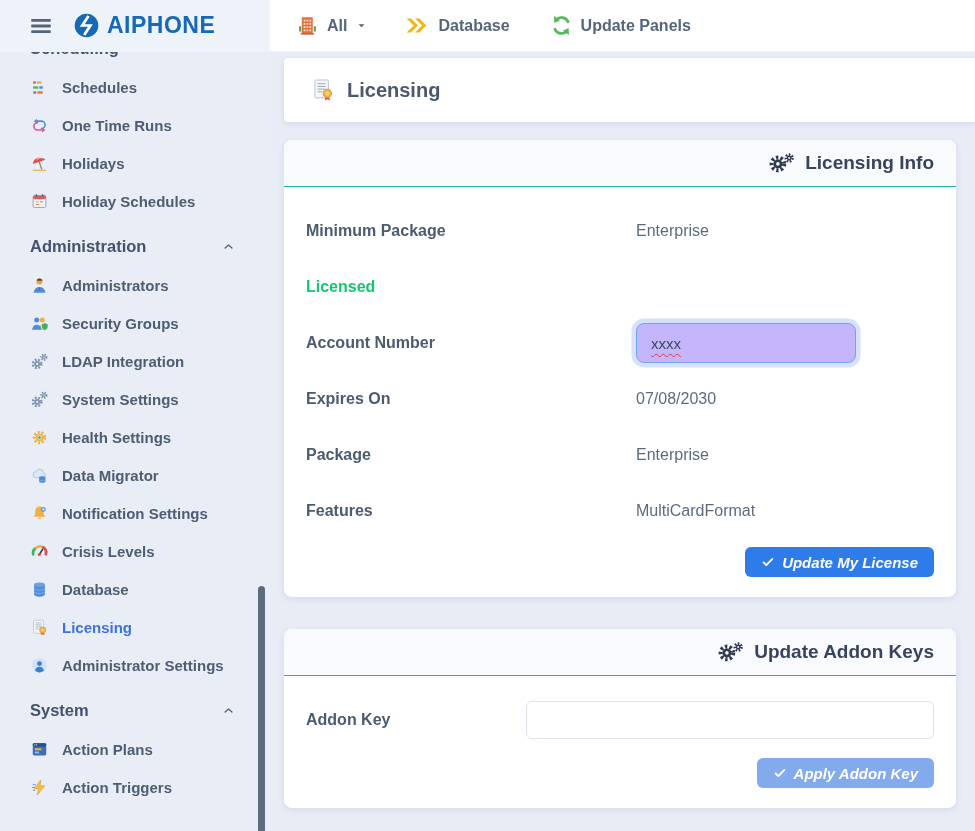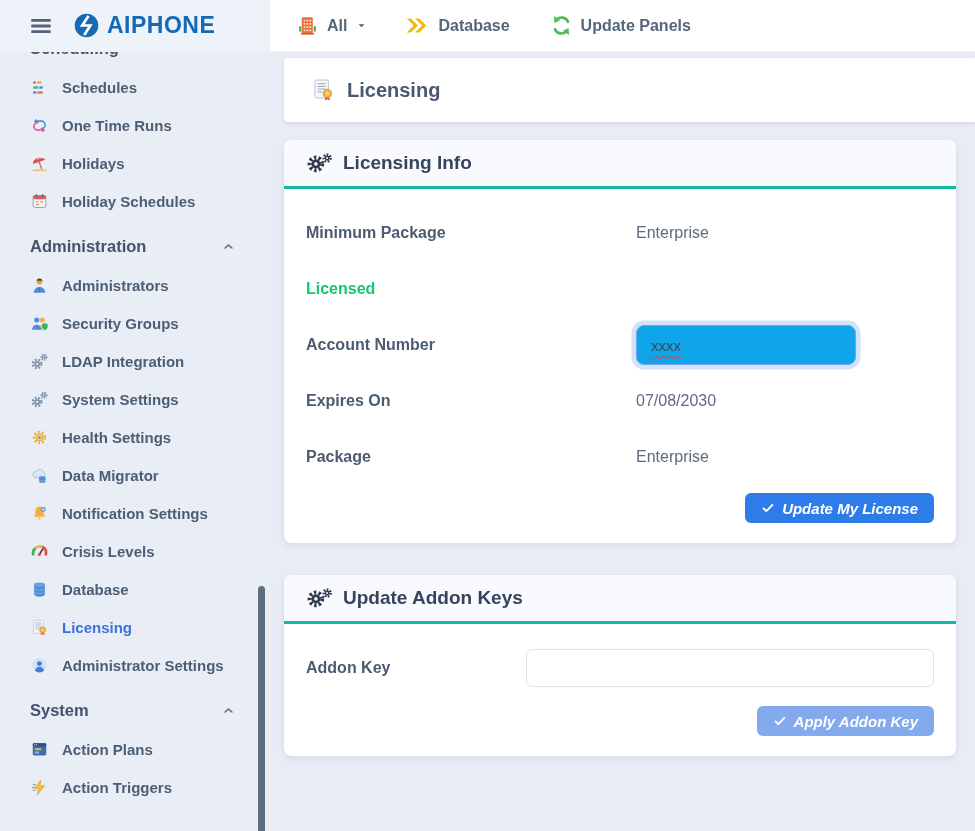--- a/index.html
+++ b/index.html
@@ -42,30 +42,30 @@
   .scroll-thumb{position:absolute;right:5px;top:534px;width:7px;height:420px;border-radius:4px;background:#5d6c7e;cursor:pointer;}
 
   
   .main{position:absolute;top:52px;left:270px;right:0;bottom:0;background:var(--bg);overflow:hidden;}
   .banner{margin:6px 0 0 14px;height:64px;background:#fff;border-radius:4px 0 0 4px;box-shadow:0 2px 5px rgba(70,90,130,.12);display:flex;align-items:center;gap:11px;padding-left:26px;}
   .banner .pic{width:26px;height:26px;}
   .banner h1{font-size:20px;font-weight:700;color:#4a5870;}
 
   .card{margin:18px 19px 0 14px;background:#fff;border-radius:8px;box-shadow:0 2px 6px rgba(70,90,130,.12);}
   .card.second{margin-top:32px;}
-  .card-head{background:var(--card-header-bg);border-bottom:3px solid #14b8a6;border-radius:8px 8px 0 0;padding:12px 22px;display:flex;align-items:center;gap:10px;--hole:#f8fafd;}
+  .card-head{background:var(--card-header-bg);border-bottom:1px solid #14b8a6;border-radius:8px 8px 0 0;padding:12px 22px;display:flex;align-items:center;gap:10px;justify-content:flex-end;--hole:#f8fafd;}
   .card-head .cogs{width:27px;height:22px;color:#2f3a4e;}
   .card-head h2{font-size:19px;font-weight:700;color:#36445c;}
   .card-body{padding:24px 22px 20px;}
   .frow{display:grid;grid-template-columns:330px 1fr;align-items:center;min-height:40px;margin-bottom:16px;}
   .frow.addon{grid-template-columns:220px 1fr;margin-bottom:0;}
   .lbl{color:#4b5b70;font-size:16px;font-weight:600;}
   .val{color:#5d6b80;font-size:16px;}
   .val.green{color:var(--green);font-weight:700;}
-  .inputbox{width:220px;height:40px;background:#0ea5e9;border:1.5px solid #71a4ec;border-radius:8px;box-shadow:0 0 0 4.5px rgba(83,140,235,.25);display:flex;align-items:center;padding:7px 14px;cursor:text;}
+  .inputbox{width:220px;height:40px;background:#c4b5fd;border:1.5px solid #71a4ec;border-radius:8px;box-shadow:0 0 0 4.5px rgba(83,140,235,.25);display:flex;align-items:center;padding:7px 14px;cursor:text;}
   .misspell{color:#3d4a5c;font-size:15px;text-decoration:underline;text-decoration-style:wavy;text-decoration-color:#e23b3b;text-decoration-thickness:1px;text-underline-offset:4px;}
   .addon-input{width:100%;height:38px;border:1px solid #dde2ea;border-radius:6px;padding:0 12px;font:inherit;color:#3d4a5c;background:#fff;outline:none;}
   .btn-row{display:flex;justify-content:flex-end;}
   .btn-row.addon{margin-top:18px;}
   .btn{display:inline-flex;align-items:center;gap:7px;height:30px;padding:0 16px;border:none;border-radius:6px;color:#fff;font-family:inherit;font-size:15px;font-weight:700;cursor:pointer;font-style:italic;}
   .btn .ck{width:14px;height:14px;color:#fff;}
   .btn.primary{background:var(--primary);}
   .btn.soft{background:var(--primary-light);}
 </style>
 </head>
@@ -439,20 +439,24 @@
         </div>
       </div>
       <div class="frow">
         <span class="lbl">Expires On</span>
         <span class="val">07/08/2030</span>
       </div>
       <div class="frow">
         <span class="lbl">Package</span>
         <span class="val">Enterprise</span>
       </div>
+      <div class="frow">
+        <span class="lbl">Features</span>
+        <span class="val">MultiCardFormat</span>
+      </div>
       <div class="btn-row">
         <button class="btn primary">
           <svg class="ck">
               <use href="#i-check"></use>
             </svg>
           <span>Update My License</span>
         </button>
       </div>
     </div>
   </section>

